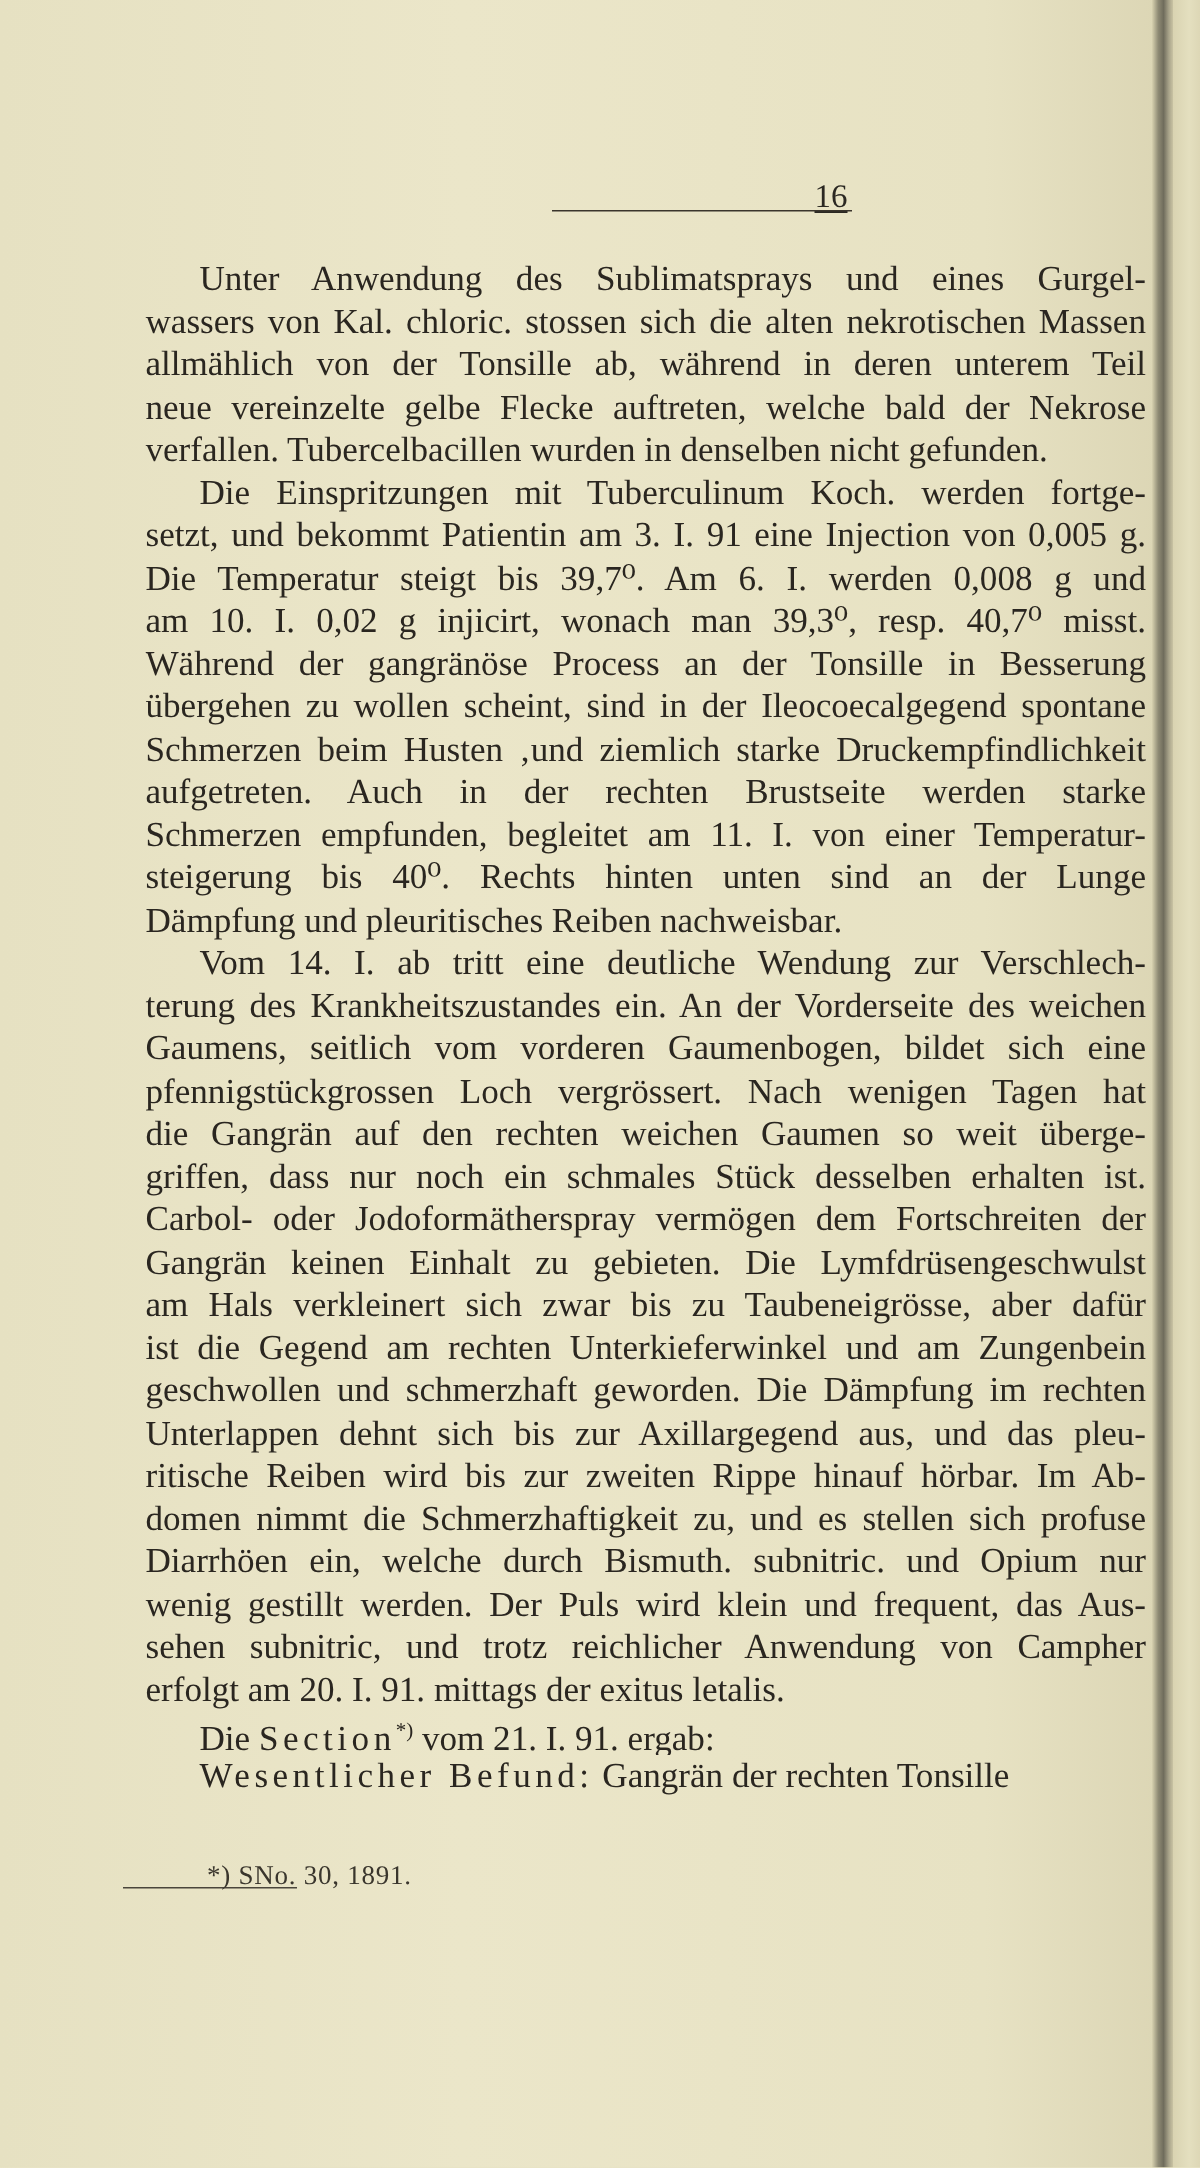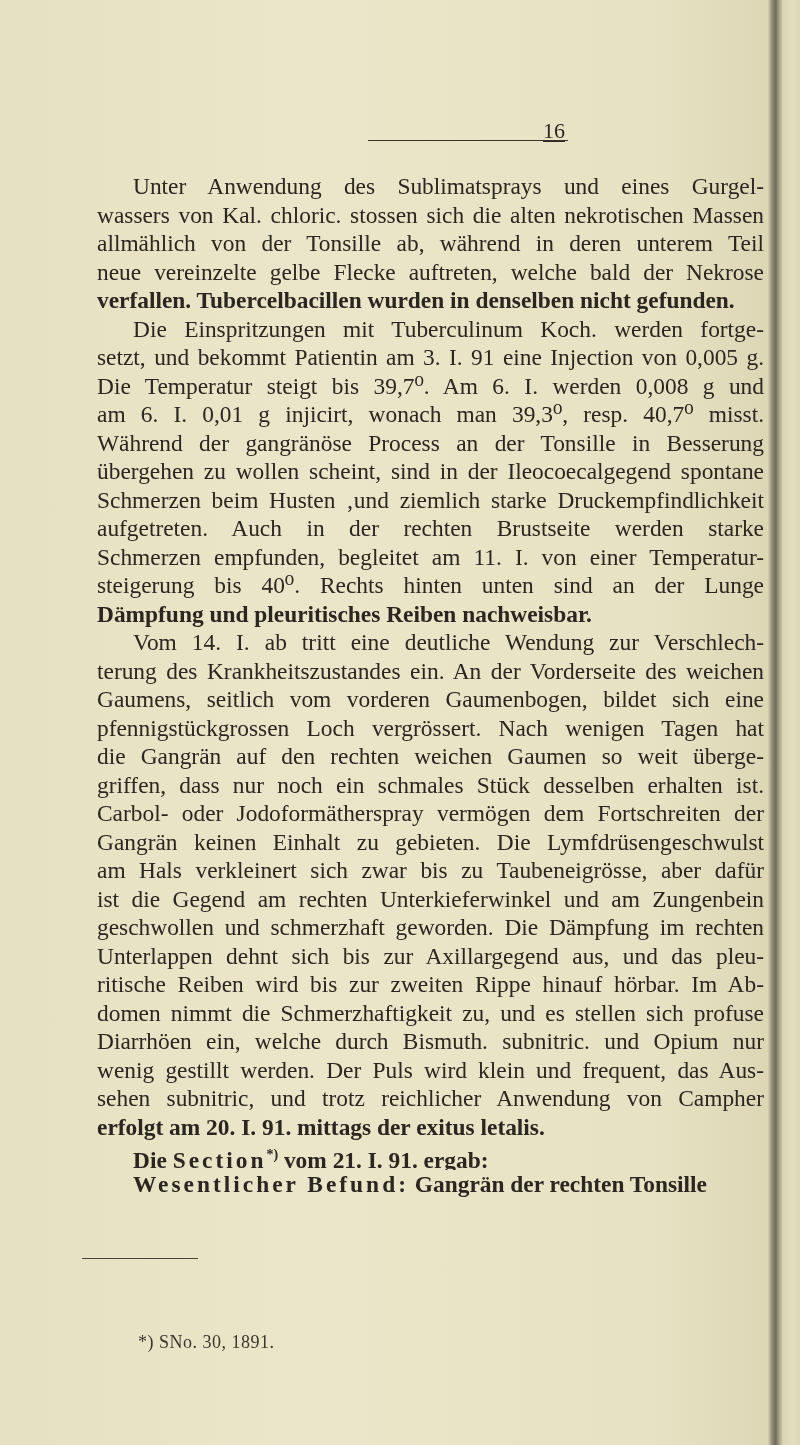--- a/index.html
+++ b/index.html
@@ -66,39 +66,38 @@
     .line {
       display: block;
       text-align: justify;
       text-align-last: justify;
       white-space: nowrap;
       height: 28.5px;
       overflow: hidden;
     }
     .line.last {
       text-align-last: left;
-      font-weight: bold;
     }
     .line.indent {
       padding-left: 36px;
     }
     .spaced {
       letter-spacing: 3px;
     }
     .footnote-rule {
       position: absolute;
       top: 1258px;
       left: 82px;
       width: 116px;
       height: 0;
       border-top: 1px solid #4a453b;
     }
     .footnote {
       position: absolute;
-      top: 1332px;
+      top: 1240px;
       left: 138px;
       font-size: 18px;
       color: #3a362d;
       letter-spacing: 0.5px;
     }
   </style>
 </head>
 <body>
 
 <div class="page"></div>
@@ -110,21 +109,21 @@
 
 <div class="body-text">
   <span class="line indent">Unter Anwendung des Sublimatsprays und eines Gurgel-</span>
   <span class="line">wassers von Kal. chloric. stossen sich die alten nekrotischen Massen</span>
   <span class="line">allmählich von der Tonsille ab, während in deren unterem Teil</span>
   <span class="line">neue vereinzelte gelbe Flecke auftreten, welche bald der Nekrose</span>
   <span class="line last">verfallen. Tubercelbacillen wurden in denselben nicht gefunden.</span>
   <span class="line indent">Die Einspritzungen mit Tuberculinum Koch. werden fortge-</span>
   <span class="line">setzt, und bekommt Patientin am 3. I. 91 eine Injection von 0,005 g.</span>
   <span class="line">Die Temperatur steigt bis 39,7⁰. Am 6. I. werden 0,008 g und</span>
-  <span class="line">am 6. I. 0,01 g injicirt, wonach man 39,3⁰, resp. 40,7⁰ misst.</span>
+  <span class="line">am 10. I. 0,02 g injicirt, wonach man 39,3⁰, resp. 40,7⁰ misst.</span>
   <span class="line">Während der gangränöse Process an der Tonsille in Besserung</span>
   <span class="line">übergehen zu wollen scheint, sind in der Ileocoecalgegend spontane</span>
   <span class="line">Schmerzen beim Husten ‚und ziemlich starke Druckempfindlichkeit</span>
   <span class="line">aufgetreten. Auch in der rechten Brustseite werden starke</span>
   <span class="line">Schmerzen empfunden, begleitet am 11. I. von einer Temperatur-</span>
   <span class="line">steigerung bis 40⁰. Rechts hinten unten sind an der Lunge</span>
   <span class="line last">Dämpfung und pleuritisches Reiben nachweisbar.</span>
   <span class="line indent">Vom 14. I. ab tritt eine deutliche Wendung zur Verschlech-</span>
   <span class="line">terung des Krankheitszustandes ein. An der Vorderseite des weichen</span>
   <span class="line">Gaumens, seitlich vom vorderen Gaumenbogen, bildet sich eine</span>

